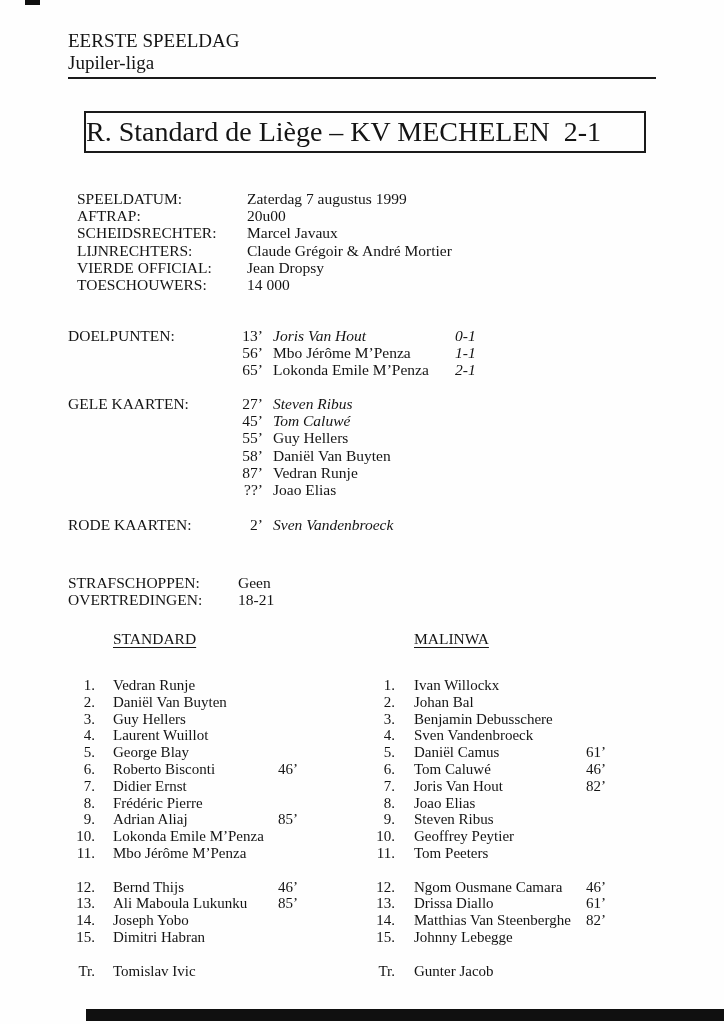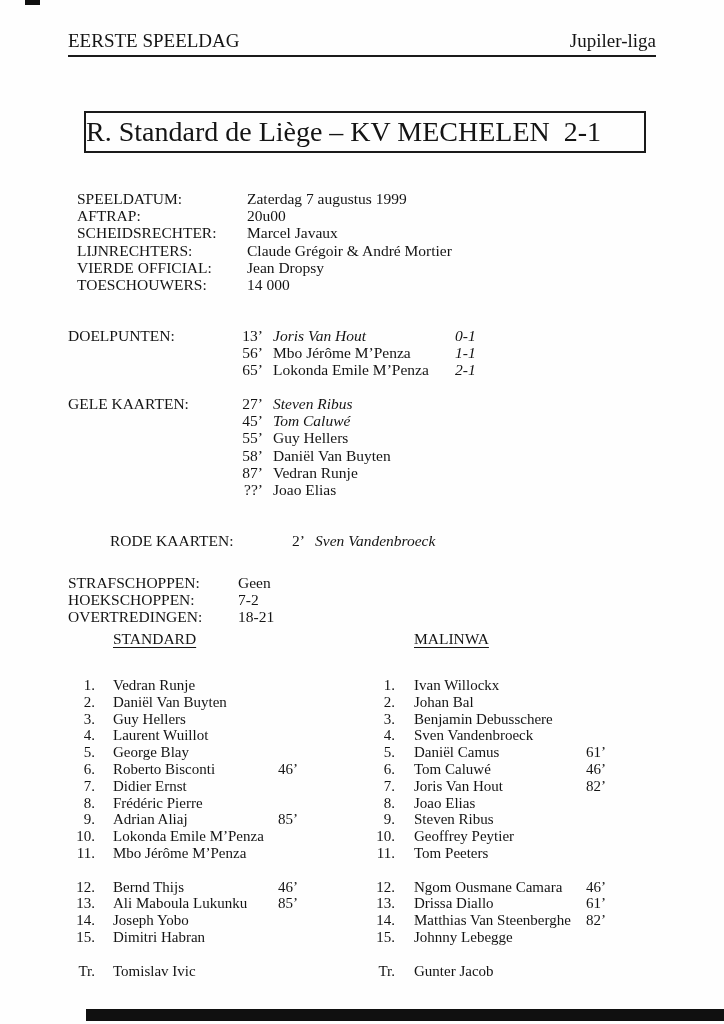--- a/index.html
+++ b/index.html
@@ -2,36 +2,36 @@
 <html><head>
 <meta charset="utf-8">
 <style>
   html,body{margin:0;padding:0;background:#e8e8e8;}
   .page{position:relative;width:724px;height:1024px;background:#fefefe;
         font-family:"Liberation Serif", serif;color:#141414;overflow:hidden;}
 
   
   .header{position:absolute;left:68px;top:30px;width:588px;display:flex;
           justify-content:space-between;align-items:baseline;
-          border-bottom:2px solid #1a1a1a;padding-bottom:3px;font-size:19px;}
+          border-bottom:2px solid #1a1a1a;padding-bottom:3px;font-size:19px;flex-direction:column;}
 
   
   .title-box{position:absolute;left:84px;top:111px;width:558px;height:38px;
              border:2px solid #1a1a1a;display:flex;align-items:center;
              justify-content:flex-start;font-size:28px;white-space:pre;}
 
   
   .kv-row{display:flex;line-height:17.2px;font-size:15.5px;}
   .kv-label{width:170px;flex:none;}
   .kv-value{white-space:pre;}
 
   .details{position:absolute;left:68px;top:190px;margin-left:9px;}
   .goals{position:absolute;left:68px;top:327px;}
   .cards-yellow{position:absolute;left:68px;top:395px;}
-  .cards-red{position:absolute;left:68px;top:532px;margin-left:42px;}
+  .cards-red{position:absolute;left:68px;top:516px;}
   .stats{position:absolute;left:68px;top:548px;margin-top:26px;}
 
   
   .ev-row{display:flex;line-height:17.2px;font-size:15.5px;}
   .ev-label{width:170px;flex:none;}
   .ev-min{width:25px;flex:none;text-align:right;}
   .ev-name{width:182px;margin-left:10px;white-space:nowrap;}
   .ev-score{flex:none;font-style:italic;}
   .it{font-style:italic;}
 
@@ -161,24 +161,20 @@
       <span class="ev-name it">Sven Vandenbroeck</span>
     </div>
   </div>
 
   <div class="stats">
     <div class="kv-row">
         <span class="kv-label">STRAFSCHOPPEN:</span>
         <span class="kv-value">Geen</span>
       </div>
     <div class="kv-row">
-        <span class="kv-label">HOEKSCHOPPEN:</span>
-        <span class="kv-value">7-2</span>
-      </div>
-    <div class="kv-row">
         <span class="kv-label">OVERTREDINGEN:</span>
         <span class="kv-value">18-21</span>
       </div>
   </div>
 
   <div class="team team-standard">
     <div class="team-header"><span class="team-name">STANDARD</span></div>
     <div class="t-row">
         <span class="t-num">1.</span>
         <span class="t-name">Vedran Runje</span>

